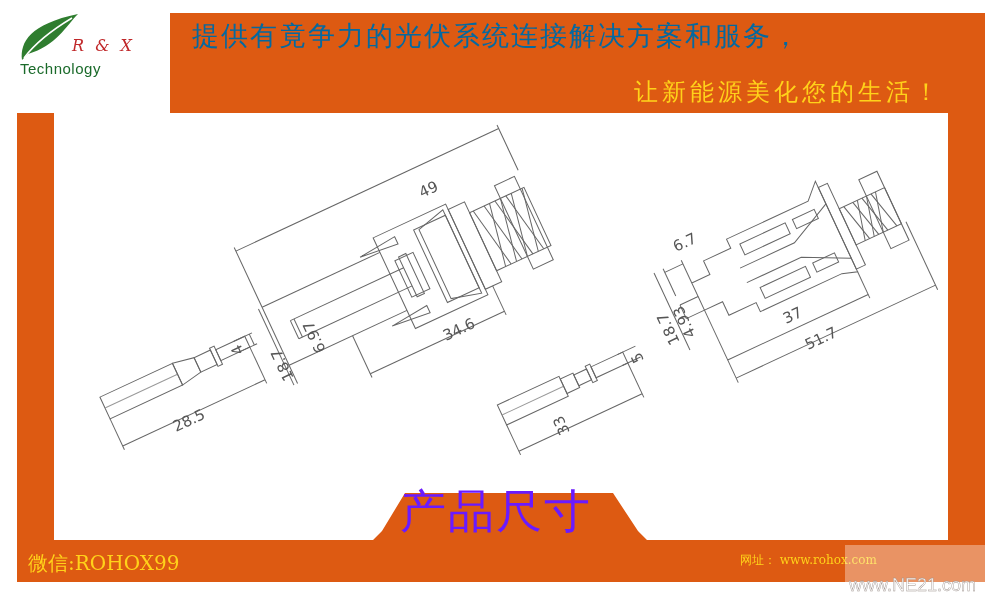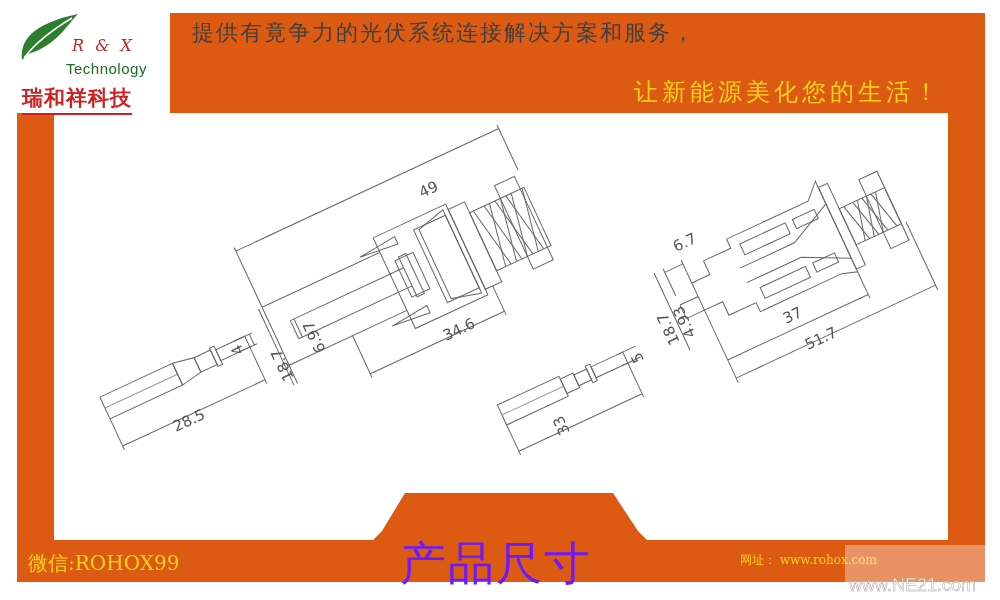--- a/index.html
+++ b/index.html
@@ -39,40 +39,39 @@
     }
     .logo .rx {
       position: absolute; left: 62px; top: 28px;
       font-family: "DejaVu Serif", serif; font-style: italic;
       color: #c0282a; font-size: 16px; letter-spacing: 3px;
     }
     .logo .tech {
       position: absolute; left: 10px; top: 52px;
       color: #1a6a2a; font-size: 15px; letter-spacing: 0.5px;
       font-family: "Liberation Sans", sans-serif;
-      margin-left: 46px;
     }
     .logo .cn {
       position: absolute; left: 12px; top: 76px;
       color: #d11f1f; font-size: 21px; font-weight: bold; letter-spacing: 1px;
       border-bottom: 2px solid #d11f1f; padding-bottom: 1px;
     }
     .slogan1 {
       position: absolute; left: 192px; top: 18px;
-      color: #404040; font-size: 22px; letter-spacing: 2px;
+      color: #0369a1; font-size: 27px; letter-spacing: 2px;
       font-family: "DejaVu Serif", serif;
     }
     .slogan2 {
       position: absolute; right: 58px; top: 76px;
       color: #ffd21a; font-size: 24px; letter-spacing: 4px;
       font-family: "DejaVu Serif", serif;
       text-align: center;
     }
     .title {
-      position: absolute; left: 400px; top: 533px;
+      position: absolute; left: 400px; top: 481px;
       color: #6a1aff; font-size: 46px; letter-spacing: 2px;
     }
     .wechat {
       position: absolute; left: 28px; top: 550px;
       color: #ffd21a; font-size: 20px;
       font-family: "DejaVu Serif", serif;
     }
     .website {
       position: absolute; left: 740px; top: 552px;
       color: #ffd21a; font-size: 12px;
@@ -111,21 +110,20 @@
   <polygon points="0,50 12,38 35,0 243,0 268,38 280,50" fill="#dd5a12"></polygon>
 </svg>
 
 <div class="logo">
   <svg class="leaf" viewBox="0 0 70 50">
     <path d="M6,48 C4,30 14,12 62,2 C50,14 40,34 12,42 C10,44 8,46 6,48 Z" fill="#2f7d2f"></path>
     <path d="M8,46 C20,30 36,18 56,6" stroke="#ffffff" stroke-width="1.5" fill="none"></path>
   </svg>
   <div class="rx">R &amp; X</div>
   <div class="tech">Technology</div>
-  <div class="cn">瑞和祥科技</div>
 </div>
 
 <div class="slogan1">提供有竟争力的光伏系统连接解决方案和服务，</div>
 <div class="slogan2">让新能源美化您的生活！</div>
 
 <svg class="drawing" width="1000" height="600" viewBox="0 0 1000 600">
   <g stroke="#666" stroke-width="1" fill="none">
 
     <g transform="translate(105,408) rotate(-25)">
       <rect x="0" y="-12" width="80" height="24"></rect>

